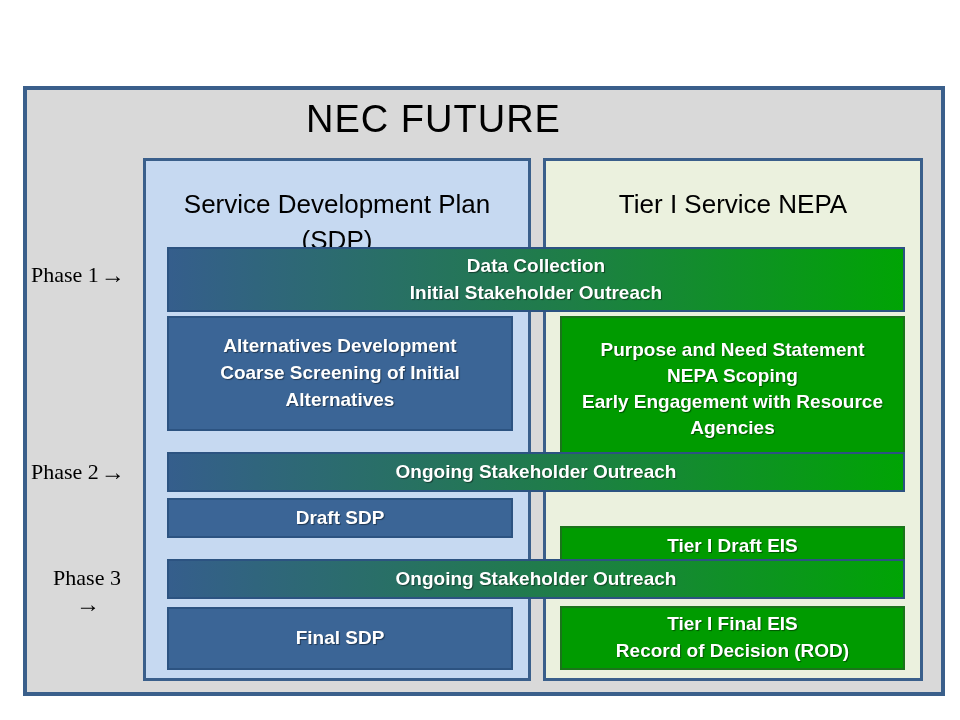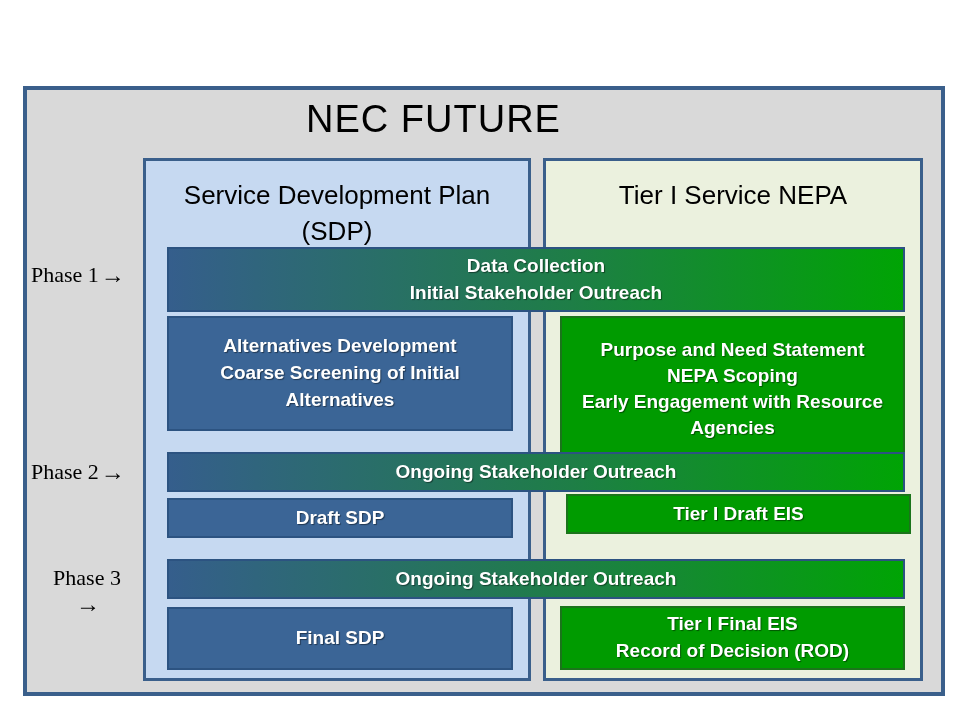--- a/index.html
+++ b/index.html
@@ -49,21 +49,21 @@
     left: 143px;
     width: 388px;
     background: var(--sdp-col-bg, #C6D9F1);
   }
   .column.nepa {
     left: 543px;
     width: 380px;
     background: var(--nepa-col-bg, #EBF1DE);
   }
   .column-header {
-    padding-top: 16px;
+    padding-top: 25px;
     text-align: center;
     font-size: 26px;
     line-height: 1.4;
     color: #000;
   }
 
   .phase-label {
     position: absolute;
     left: 31px;
     width: 112px;
@@ -118,21 +118,21 @@
   }
   .green-box {
     left: 560px;
     width: 345px;
     background: var(--green-box, #009B00);
     border: 2px solid var(--green-box-border, #1B741B);
   }
   .box-alternatives { top: 316px; height: 115px; padding: 0 14px; }
   .box-purpose      { top: 316px; height: 146px; padding: 0 10px; line-height: 1.38; }
   .box-draft-sdp    { top: 498px; height: 40px; }
-  .box-draft-eis    { top: 494px; height: 40px; margin-left: 6px; }
+  .box-draft-eis    { top: 526px; height: 40px; }
   .box-final-sdp    { top: 607px; height: 63px; }
   .box-final-eis    { top: 606px; height: 64px; }
 </style>
 </head>
 <body>
 
 <div class="canvas">
 
   <div class="outer-frame"></div>
 

